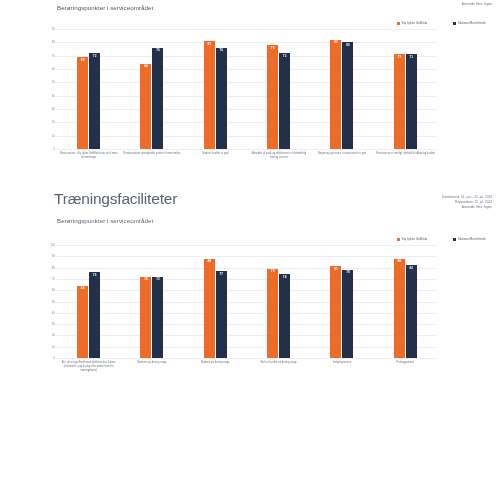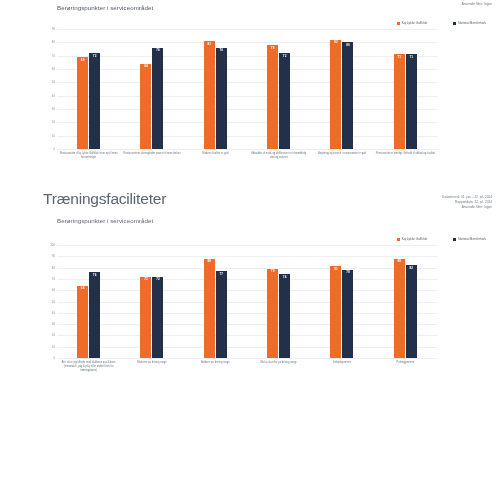--- a/index.html
+++ b/index.html
@@ -188,21 +188,21 @@
           <div class="xlabel">Madens kvalitet er god</div>
           <div class="xlabel">Udbuddet af mad- og drikkevarer er tilstrækkelig stort og varieret</div>
           <div class="xlabel">Betjening og service i restauranten er god</div>
           <div class="xlabel">Prisniveauet er rimeligt i forhold til udbud og kvalitet</div>
         </div>
     </div>
   </div>
 
   <div class="section" style="top:190px;">
 
-    <h1 class="sec-title" style="position:absolute;left:43px;top:0;text-align:right;">Træningsfaciliteter</h1>
+    <h1 class="sec-title" style="position:absolute;left:54px;top:0;text-align:right;">Træningsfaciliteter</h1>
     <div class="sec-sub" style="position:absolute;left:57px;top:27px;">Berøringspunkter i serviceområdet</div>
 
     <div class="meta-block" style="top:5px;right:8px;">
       <div>Datointerval: 01. jan. - 22. jul. 2024</div>
       <div>Rapportdato: 22. jul. 2024</div>
       <div>Anvendte filtre: Ingen</div>
     </div>
 
     <div class="legend" style="position:absolute;right:0;top:47px;width:500px;">
       <div class="legend-item">

